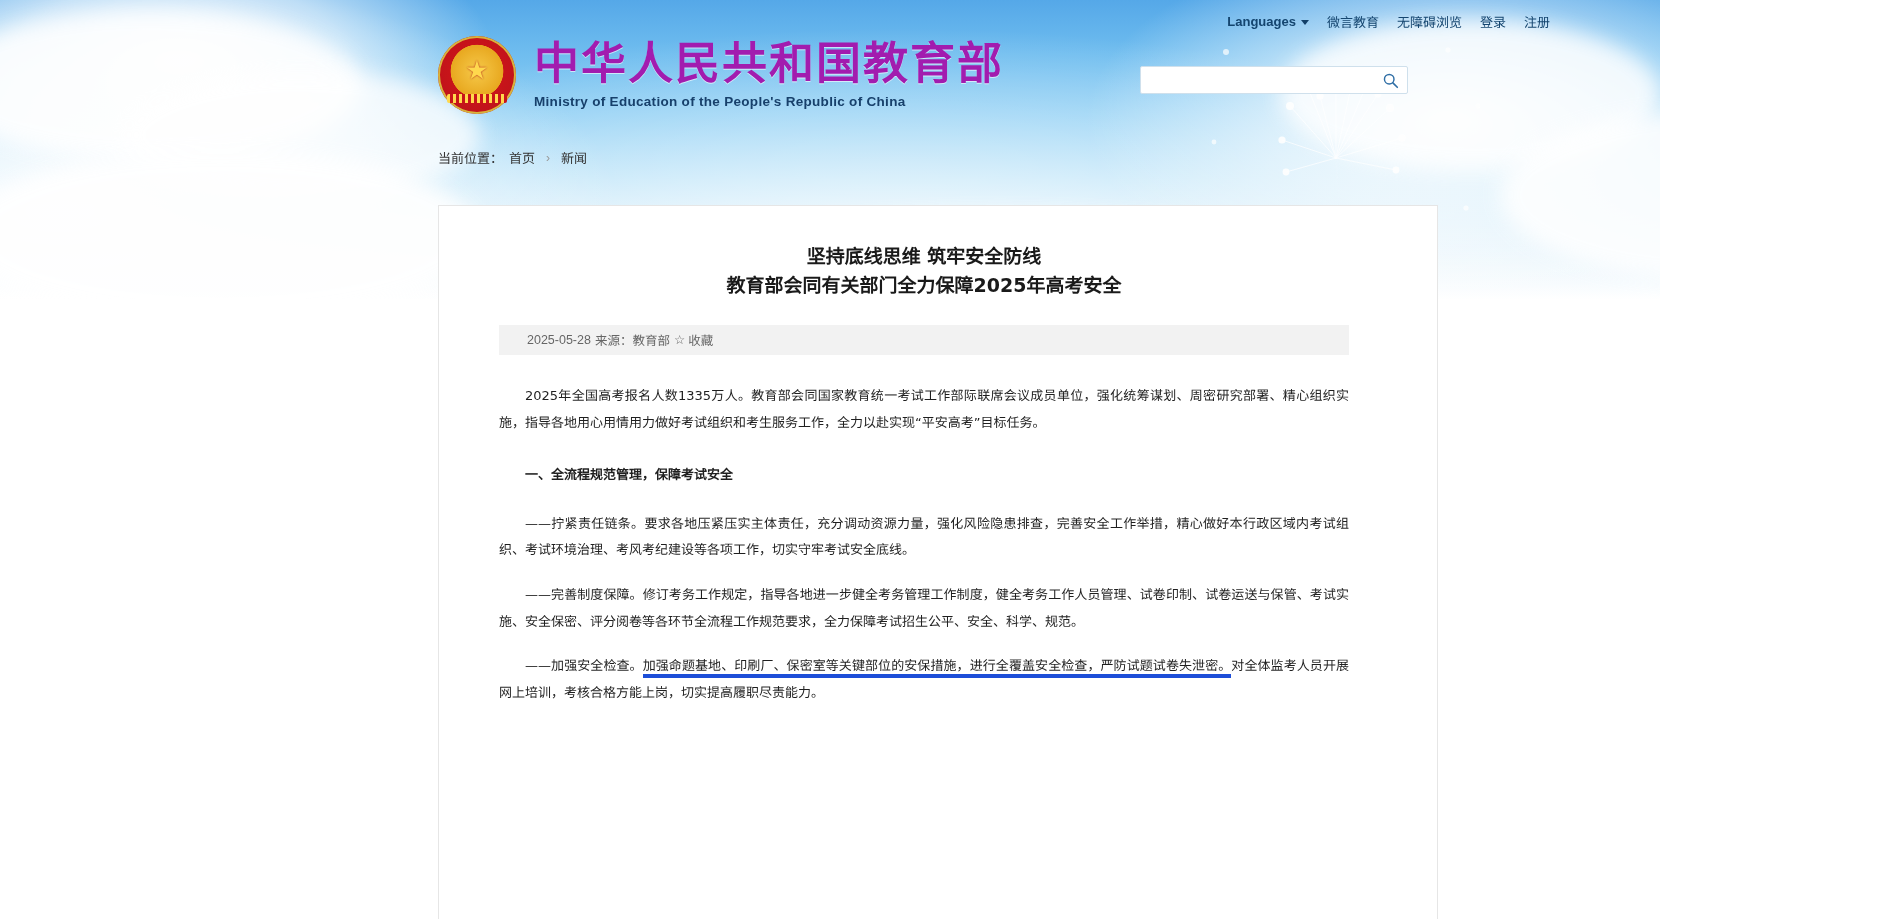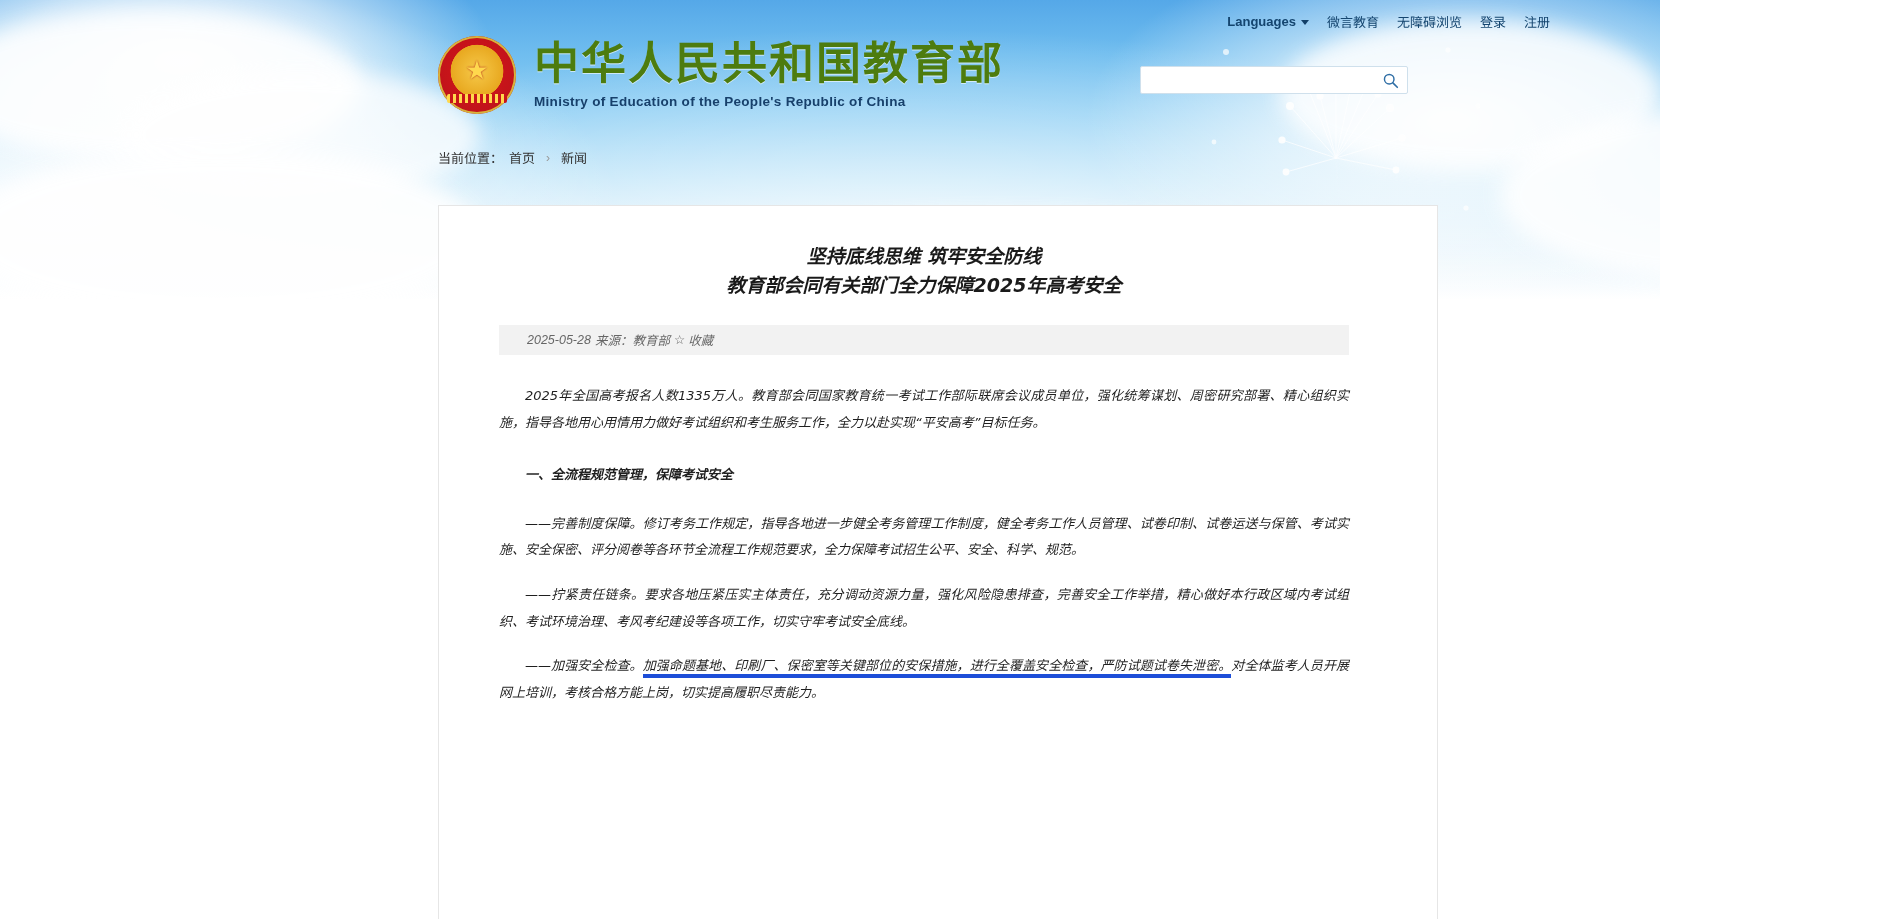--- a/index.html
+++ b/index.html
@@ -116,21 +116,21 @@
     bottom: 14%;
     height: 9px;
     background: repeating-linear-gradient(to right, #ffd84d 0 3px, #c8141a 3px 6px);
     border-radius: 2px;
   }
   .brand-text { line-height: 1; }
   .brand-cn {
     font-family: "DejaVu Sans", "Liberation Sans", sans-serif;
     font-size: 45px;
     font-weight: bold;
-    color: #4d7c0f;
+    color: #a21caf;
     letter-spacing: 2px;
     text-shadow: 0 1px 0 rgba(255,255,255,0.6);
   }
   .brand-en {
     margin-top: 9px;
     font-size: 13.5px;
     font-weight: bold;
     color: #17406b;
     letter-spacing: 0.3px;
   }
@@ -194,21 +194,20 @@
     position: absolute;
     top: 205px;
     left: 438px;
     width: 1000px;
     min-height: 714px;
     background: #ffffff;
     border: 1px solid #e6e6e6;
     border-bottom: none;
     padding: 36px 88px 20px 60px;
     z-index: 5;
-    font-style: italic;
   }
   .title {
     text-align: center;
     font-size: 19px;
     font-weight: bold;
     color: #1a1a1a;
     line-height: 1.55;
     margin: 0 0 2px 0;
     font-family: "DejaVu Sans", "Liberation Sans", sans-serif;
   }
@@ -351,21 +350,21 @@
       <span>来源：教育部</span>
       <span class="fav">
         <span>☆</span>
         <span>收藏</span>
       </span>
     </div>
 
     <div class="body">
       <p>2025年全国高考报名人数1335万人。教育部会同国家教育统一考试工作部际联席会议成员单位，强化统筹谋划、周密研究部署、精心组织实施，指导各地用心用情用力做好考试组织和考生服务工作，全力以赴实现“平安高考”目标任务。</p>
       <p class="section-head">一、全流程规范管理，保障考试安全</p>
+      <p>——拧紧责任链条。要求各地压紧压实主体责任，充分调动资源力量，强化风险隐患排查，完善安全工作举措，精心做好本行政区域内考试组织、考试环境治理、考风考纪建设等各项工作，切实守牢考试安全底线。</p>
       <p>——完善制度保障。修订考务工作规定，指导各地进一步健全考务管理工作制度，健全考务工作人员管理、试卷印制、试卷运送与保管、考试实施、安全保密、评分阅卷等各环节全流程工作规范要求，全力保障考试招生公平、安全、科学、规范。</p>
-      <p>——拧紧责任链条。要求各地压紧压实主体责任，充分调动资源力量，强化风险隐患排查，完善安全工作举措，精心做好本行政区域内考试组织、考试环境治理、考风考纪建设等各项工作，切实守牢考试安全底线。</p>
       <p>
         <span>——加强安全检查。</span><span class="hl">加强命题基地、印刷厂、保密室等关键部位的安保措施，进行全覆盖安全检查，严防试题试卷失泄密。</span><span>对全体监考人员开展网上培训，考核合格方能上岗，切实提高履职尽责能力。</span>
       </p>
     </div>
   </div>
 
 </div>
 
 </body></html>

